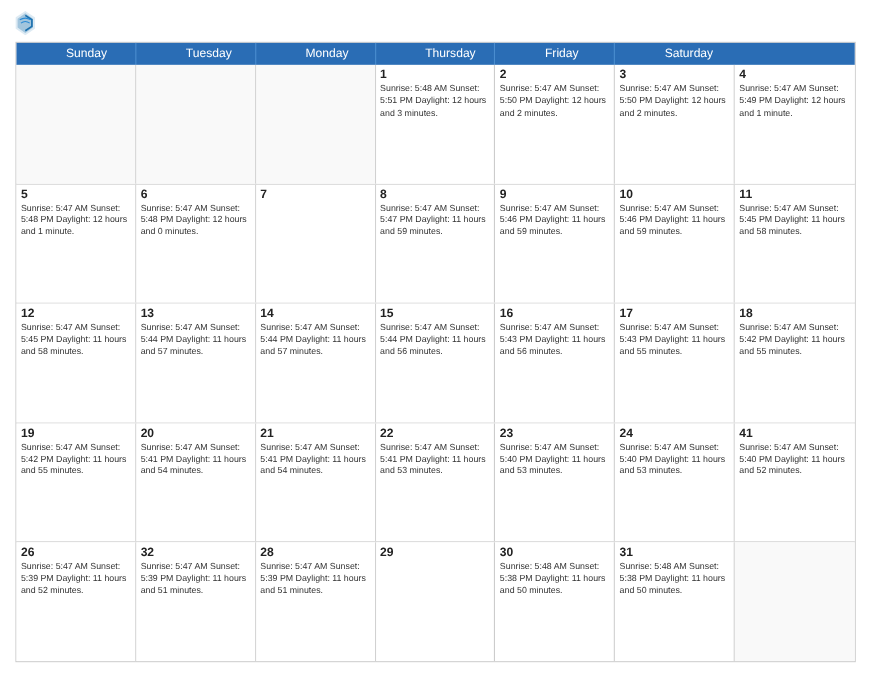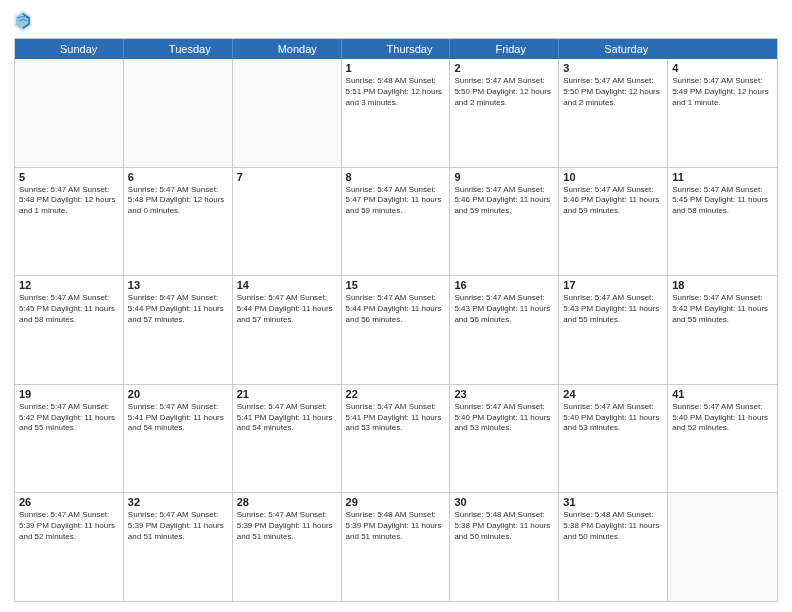--- a/index.html
+++ b/index.html
@@ -322,23 +322,20 @@
 Daylight: 11 hours and 51 minutes.</div>
           </div>
           <div class="cal-cell">
             <div class="day-number">28</div>
             <div class="cell-text">Sunrise: 5:47 AM
 Sunset: 5:39 PM
 Daylight: 11 hours and 51 minutes.</div>
           </div>
           <div class="cal-cell">
             <div class="day-number">29</div>
-            <div class="cell-text">Sunrise: 5:48 AM
-Sunset: 5:39 PM
-Daylight: 11 hours and 51 minutes.</div>
           </div>
           <div class="cal-cell">
             <div class="day-number">30</div>
             <div class="cell-text">Sunrise: 5:48 AM
 Sunset: 5:38 PM
 Daylight: 11 hours and 50 minutes.</div>
           </div>
           <div class="cal-cell">
             <div class="day-number">31</div>
             <div class="cell-text">Sunrise: 5:48 AM

